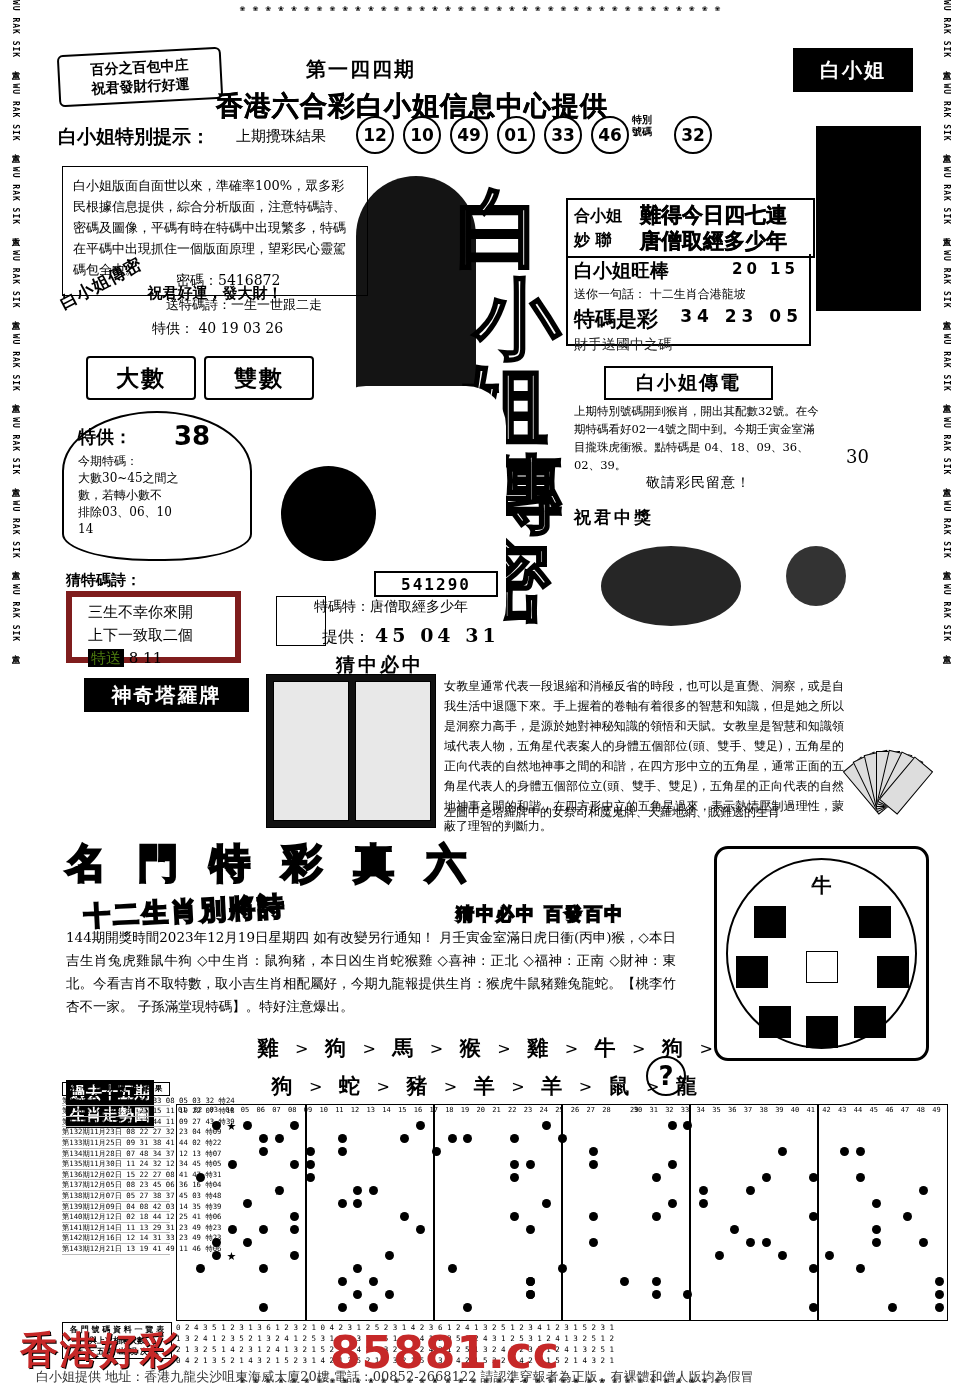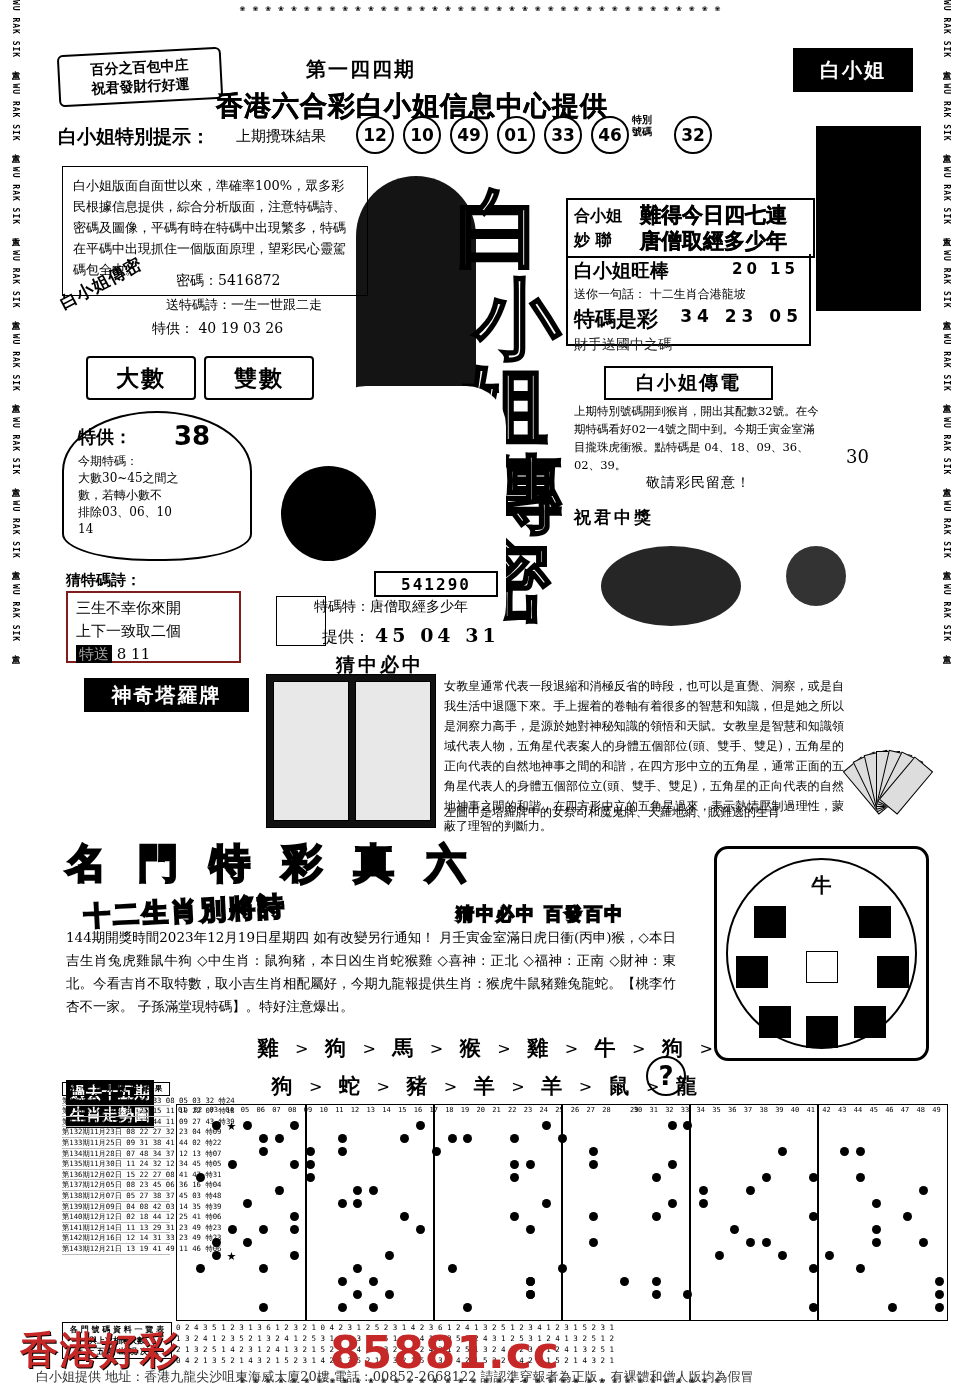--- a/index.html
+++ b/index.html
@@ -63,23 +63,23 @@
   .dbl-1{left:0;}
   .dbl-2{left:118px;}
 
   .bubble{position:absolute;left:36px;top:385px;width:190px;height:150px;border:2px solid #000;border-radius:50% 50% 46% 46%/40% 40% 18% 18%;
      background:#fff;padding:12px 14px;box-sizing:border-box;}
   .bubble .hd{font-size:18px;font-weight:bold;font-family:"DejaVu Serif",serif;}
   .bubble .num{position:absolute;left:110px;top:8px;font-size:26px;font-weight:bold;}
   .bubble .body{font-size:12px;line-height:17px;margin-top:4px;font-family:"DejaVu Serif",serif;}
 
   .guess-hd{position:absolute;left:40px;top:545px;font-size:15px;font-weight:bold;font-family:"DejaVu Serif",serif;}
-  .guess-box{position:absolute;left:40px;top:565px;width:175px;height:72px;border:2px solid #7f1d1d;padding:4px 8px;box-sizing:border-box;
+  .guess-box{position:absolute;left:40px;top:565px;width:175px;height:72px;border:6px solid #7f1d1d;padding:4px 16px;box-sizing:border-box;
       font-size:15px;line-height:23px;font-family:"DejaVu Serif",serif;}
-  .guess-box .hl{background:#000;color:#a3a3a3;padding:0 3px;}
+  .guess-box .hl{background:#000;color:#4d7c0f;padding:0 3px;}
 
   
   .code-box{position:absolute;left:348px;top:545px;width:120px;height:22px;border:2px solid #000;display:flex;align-items:center;justify-content:center;
       font-size:16px;font-weight:bold;font-family:"DejaVu Sans Mono",monospace;letter-spacing:2px;}
   .tema-line{position:absolute;left:288px;top:572px;font-size:14px;font-family:"DejaVu Serif",serif;}
   .tigong-line{position:absolute;left:296px;top:598px;font-size:16px;font-family:"DejaVu Serif",serif;}
   .tigong-line b{font-size:19px;letter-spacing:4px;}
   .caizhong{position:absolute;left:310px;top:626px;font-size:19px;font-weight:bold;font-family:"DejaVu Serif",serif;letter-spacing:3px;}
   .sig-box{position:absolute;left:250px;top:570px;width:48px;height:48px;border:1.5px solid #000;}
 
@@ -200,20 +200,21 @@
       <div class="ball">10</div>
       <div class="ball">49</div>
       <div class="ball">01</div>
       <div class="ball">33</div>
       <div class="ball">46</div>
       <div class="ball special">32</div>
     </div>
 
     <div class="textbox">
       <div>白小姐版面自面世以來，準確率100%，眾多彩民根據信息提供，綜合分析版面，注意特碼詩、密碼及圖像，平碼有時在特碼中出現繁多，特碼在平碼中出現抓住一個版面原理，望彩民心靈駕碼包全中。</div>
+      <div class="bless">祝君好運，發大財！</div>
     </div>
 
     <div class="rot-label">白小姐傳密</div>
     <div class="code-line">
       <span>密碼：</span><span>5416872</span>
     </div>
     <div class="code-line2">
       <span>送特碼詩：</span><span>一生一世跟二走</span>
     </div>
     <div class="code-line3">

